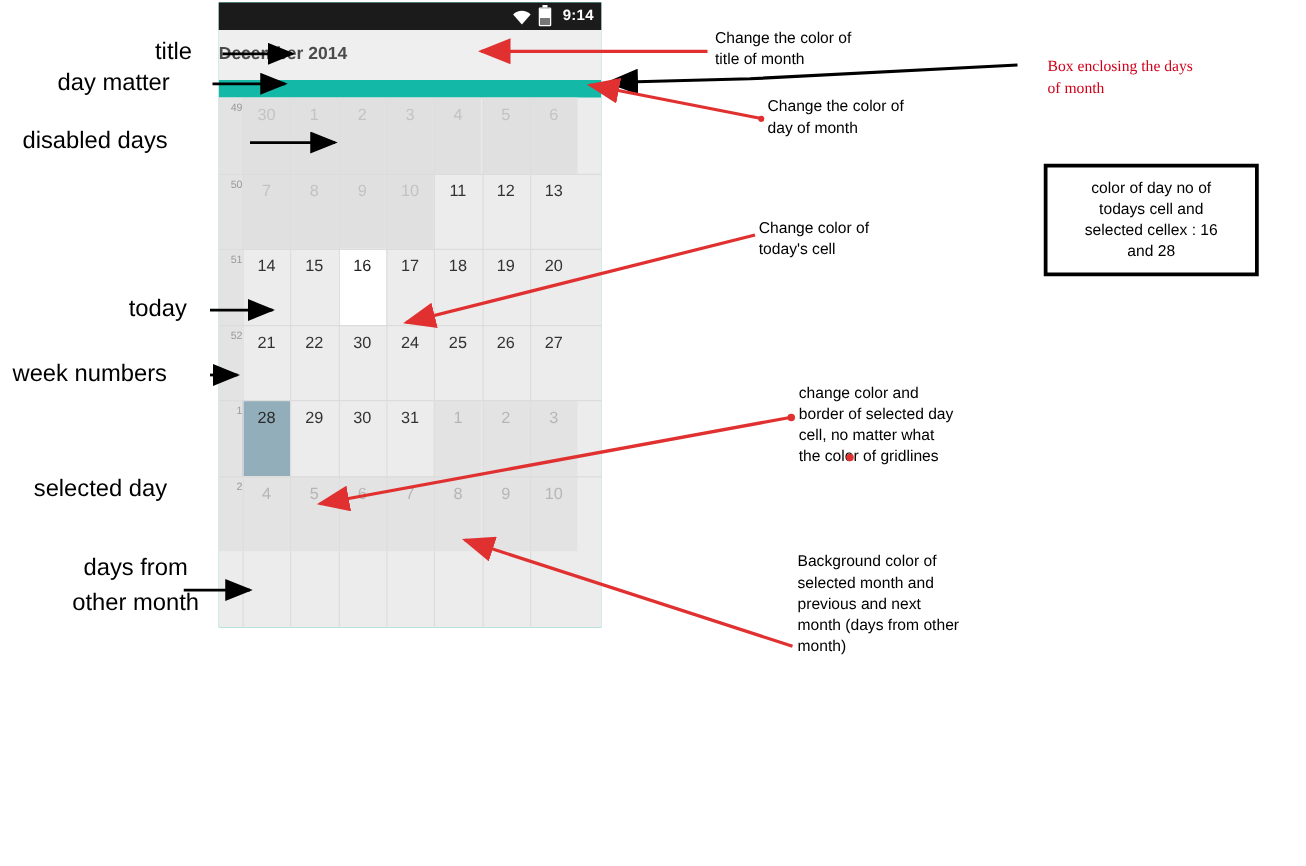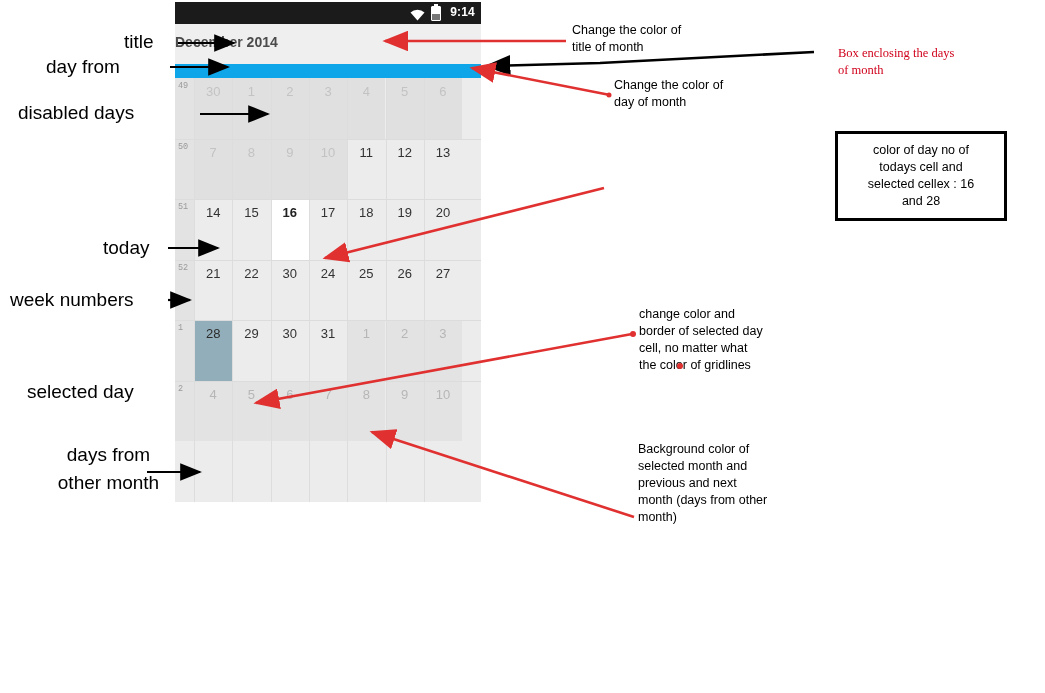--- a/index.html
+++ b/index.html
@@ -1,40 +1,40 @@
 <!DOCTYPE html>
 <html><head>
 <meta charset="utf-8">
 <style>
   html,body{margin:0;padding:0;background:#ffffff;}
   body{width:1045px;height:693px;position:relative;overflow:hidden;
        font-family:"Liberation Sans",sans-serif;color:#000;}
   .stage{position:absolute;left:0;top:0;width:1045px;height:693px;}
 
   
-  .phone{position:absolute;left:175px;top:2px;width:306px;height:500px;background:#0ea5e9;}
+  .phone{position:absolute;left:175px;top:2px;width:306px;height:500px;background:#14b8a6;}
   .statusbar{position:absolute;left:0;top:0;width:306px;height:22px;background:#1b1b1b;color:#fff;}
   .statusbar .clock{position:absolute;right:6px;top:3px;font-size:12px;font-weight:bold;letter-spacing:.2px;}
   .statusbar .wifi{position:absolute;right:56px;top:5px;}
   .statusbar .batt{position:absolute;right:40px;top:4px;width:8px;height:13px;border:1px solid #fff;border-radius:1px;background:linear-gradient(#fff 0 55%,#777 55% 100%);}
   .statusbar .batt:before{content:"";position:absolute;left:2px;top:-3px;width:4px;height:2px;background:#fff;}
 
   .titlebar{position:absolute;left:0;top:22px;width:306px;height:40px;background:#efefef;}
   .monthtitle{position:absolute;left:0;top:32px;width:306px;text-align:left;font-size:14px;font-weight:bold;color:#4b4b4b;}
 
   .daynames{position:absolute;left:0;top:60px;width:306px;height:16px;background:#efefef;}
   .daynames span{position:absolute;top:0;width:38px;text-align:center;font-size:9.5px;color:#8c8c8c;letter-spacing:.3px;}
 
   .grid{position:absolute;left:0;top:76px;width:306px;height:424px;background:#ececec;}
   .row{position:absolute;left:0;width:306px;height:60.5px;}
-  .wk{position:absolute;left:0;top:0;width:19px;height:60.5px;background:#e3e3e3;font-size:8.5px;color:#9a9a9a;text-align:left;padding:3px 0 0 3px;box-sizing:border-box;font-family:Liberation Mono, monospace;}
+  .wk{position:absolute;left:0;top:0;width:19px;height:60.5px;background:#e3e3e3;font-size:8.5px;color:#9a9a9a;text-align:right;padding:3px 0 0 3px;box-sizing:border-box;}
   .cell{position:absolute;top:0;width:38.3px;height:60.5px;font-size:13px;color:#333;text-align:center;padding-top:6px;box-sizing:border-box;}
   .cell.other{color:#b6b6b6;background:#e3e3e3;}
   .cell.disabled{color:#c3c3c3;background:#e0e0e0;}
-  .cell.today{background:#ffffff;font-weight:bold;color:#222;}
+  .cell.today{background:#ffffff;font-weight:normal;color:#222;}
   .cell.selected{background:#93aebb;color:#2b2b2b;}
   .gridline-v{position:absolute;top:0;width:1px;height:424px;background:#dddddd;}
   .gridline-h{position:absolute;left:0;width:306px;height:1px;background:#dcdcdc;}
 
   
   .lab{position:absolute;font-size:19px;color:#000;white-space:nowrap;}
 
   
   .note{position:absolute;font-size:12.5px;line-height:17px;color:#000;white-space:pre-line;}
   .note.red{color:#d0021b;font-family:Liberation Serif, serif;}
@@ -140,34 +140,36 @@
       <div class="gridline-v" style="left:248.8px"></div>
       <div class="gridline-h" style="top:60.5px"></div>
       <div class="gridline-h" style="top:121px"></div>
       <div class="gridline-h" style="top:181.5px"></div>
       <div class="gridline-h" style="top:242px"></div>
       <div class="gridline-h" style="top:302.5px"></div>
     </div>
   </div>
 
   <div class="lab" style="left:124px;top:31px">title</div>
-  <div class="lab" style="left:46px;top:56px">day from</div>
+  <div class="lab" style="left:46px;top:56px">day matter</div>
   <div class="lab" style="left:18px;top:102px">disabled days</div>
   <div class="lab" style="left:103px;top:237px">today</div>
   <div class="lab" style="left:10px;top:289px">week numbers</div>
   <div class="lab" style="left:27px;top:381px">selected day</div>
   <div class="lab" style="left:36px;top:441px;width:145px;text-align:center;white-space:pre-line;line-height:28px">days from
 other month</div>
 
   <div class="note" style="left:572px;top:22px">Change the color of
 title of month</div>
   <div class="note" style="left:614px;top:77px">Change the color of
 day of month</div>
   <div class="note red" style="left:838px;top:45px">Box enclosing the days
 of month</div>
+  <div class="note" style="left:607px;top:174px">Change color of
+today's cell</div>
   <div class="note" style="left:639px;top:306px">change color and
 border of selected day
 cell, no matter what
 the color of gridlines</div>
   <div class="note" style="left:638px;top:441px">Background color of
 selected month and
 previous and next
 month  (days from other
 month)</div>
 

